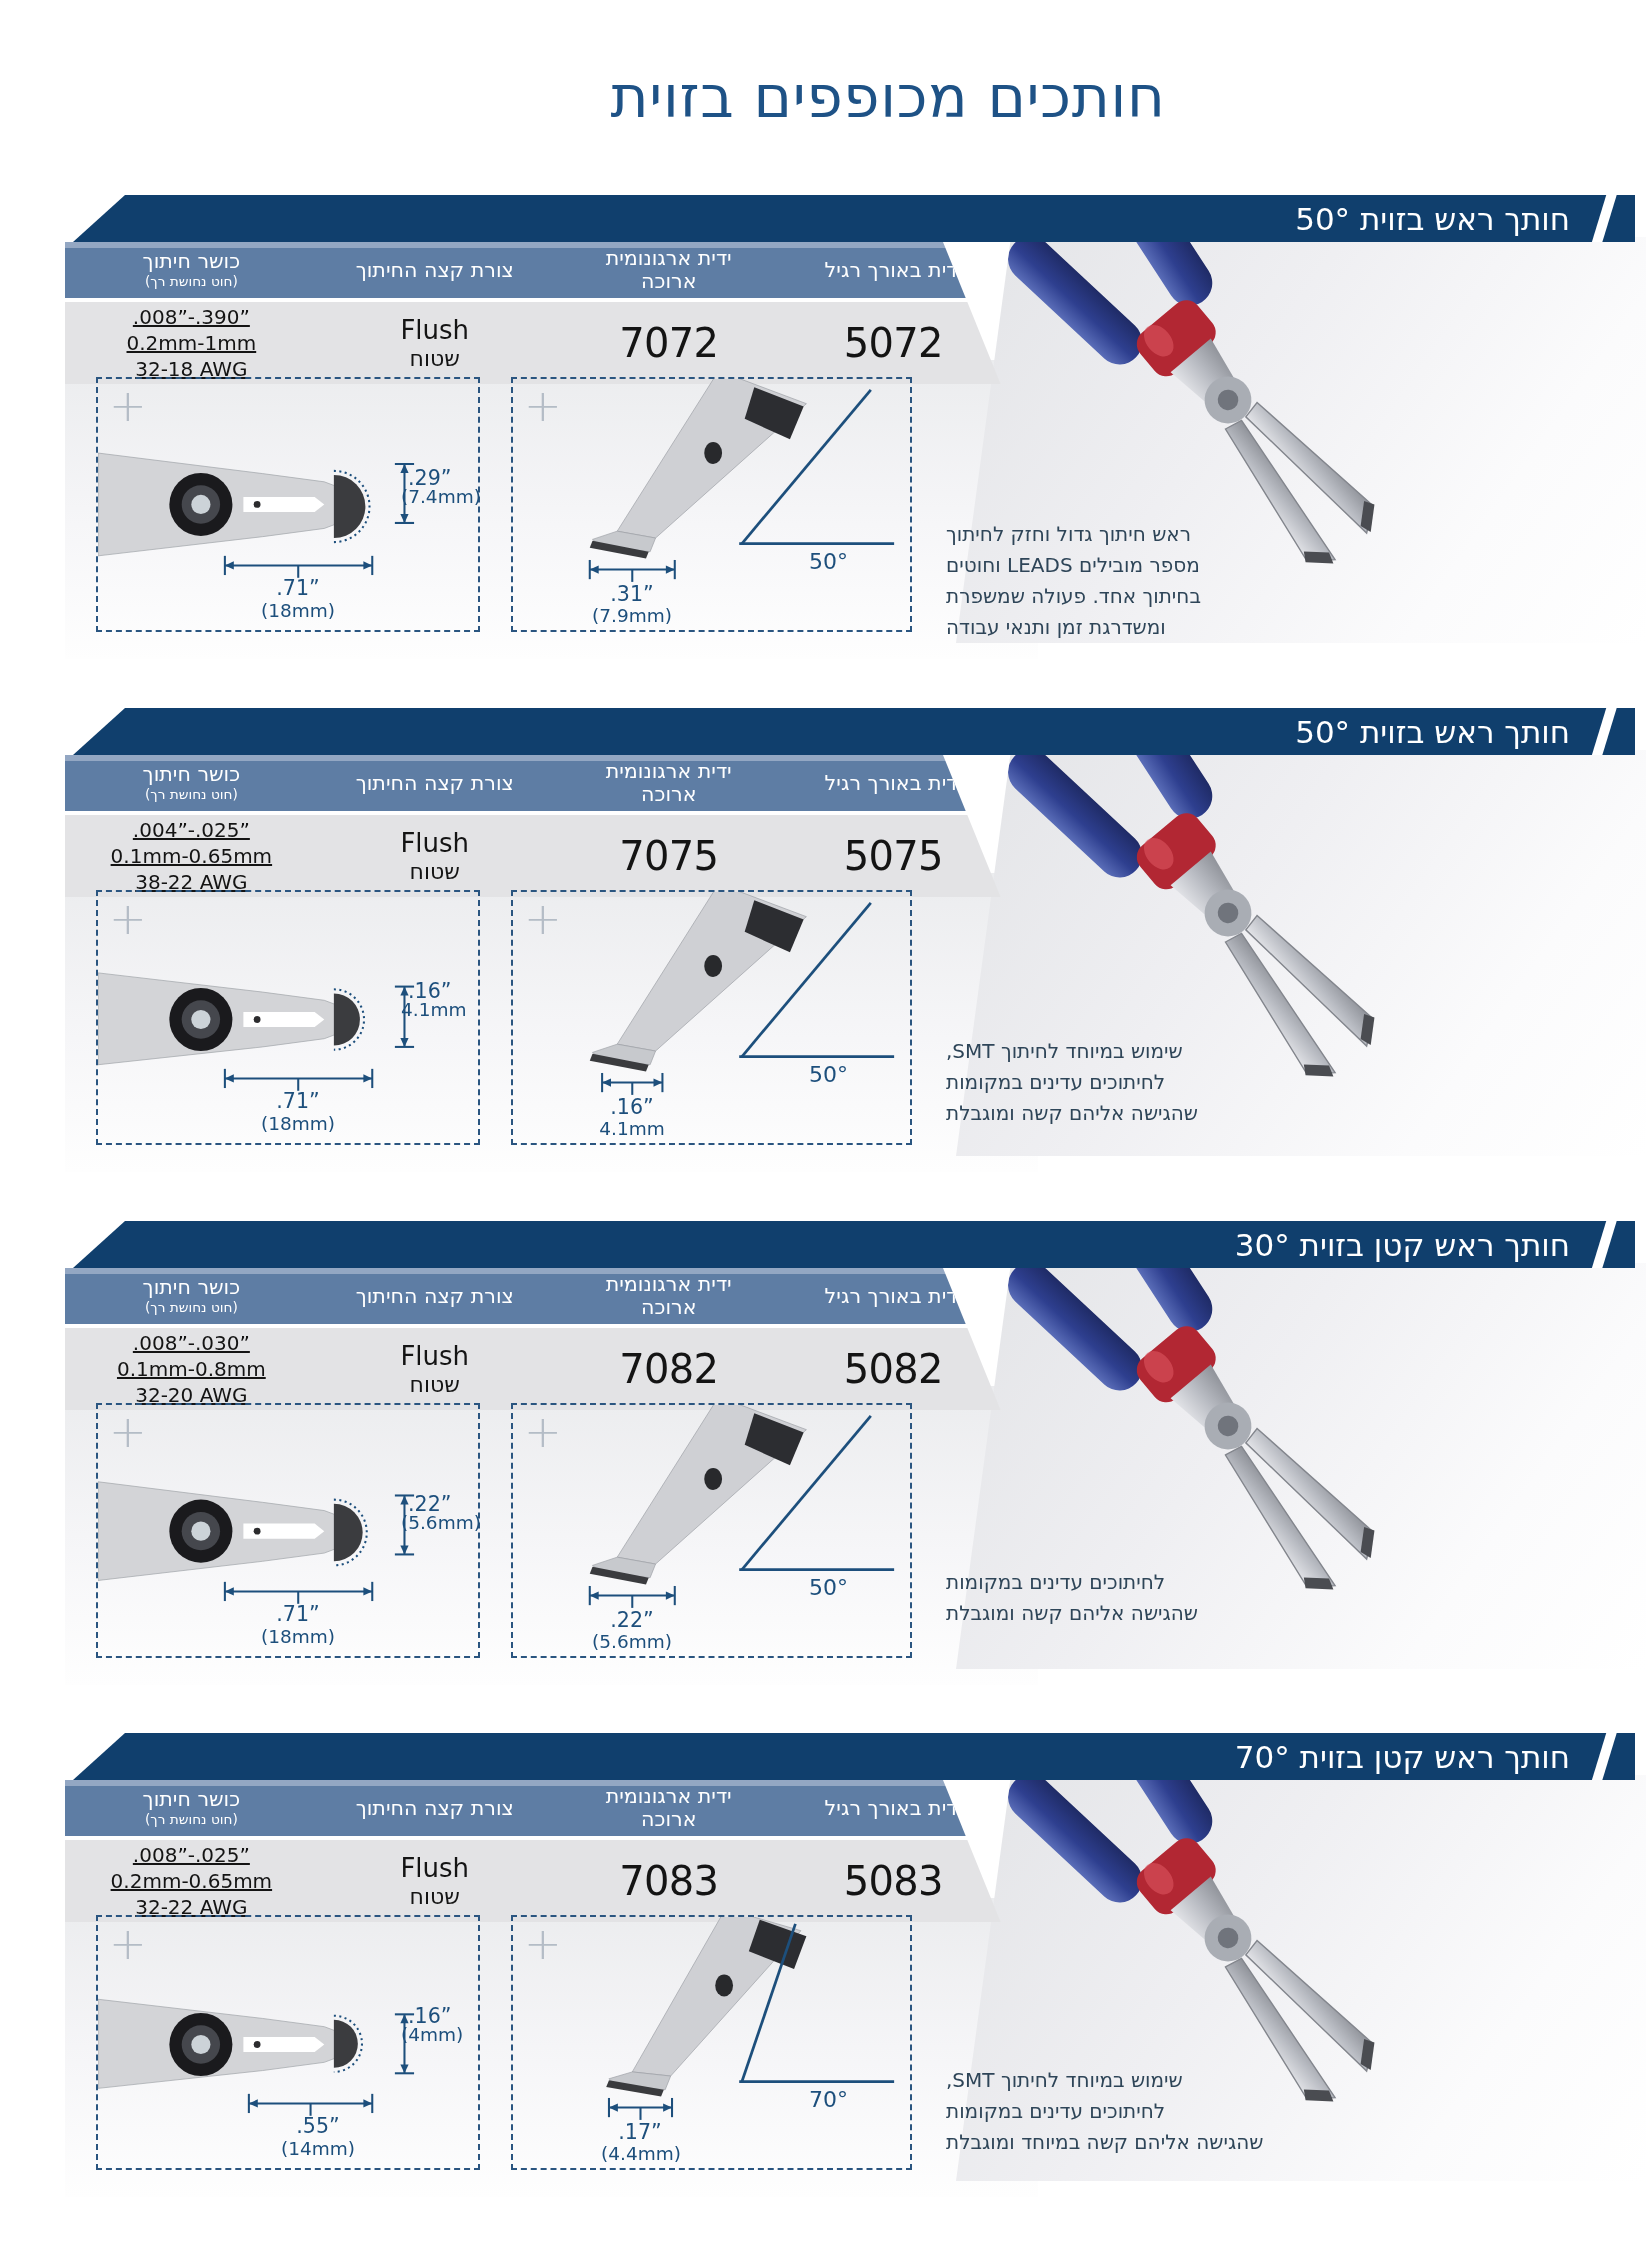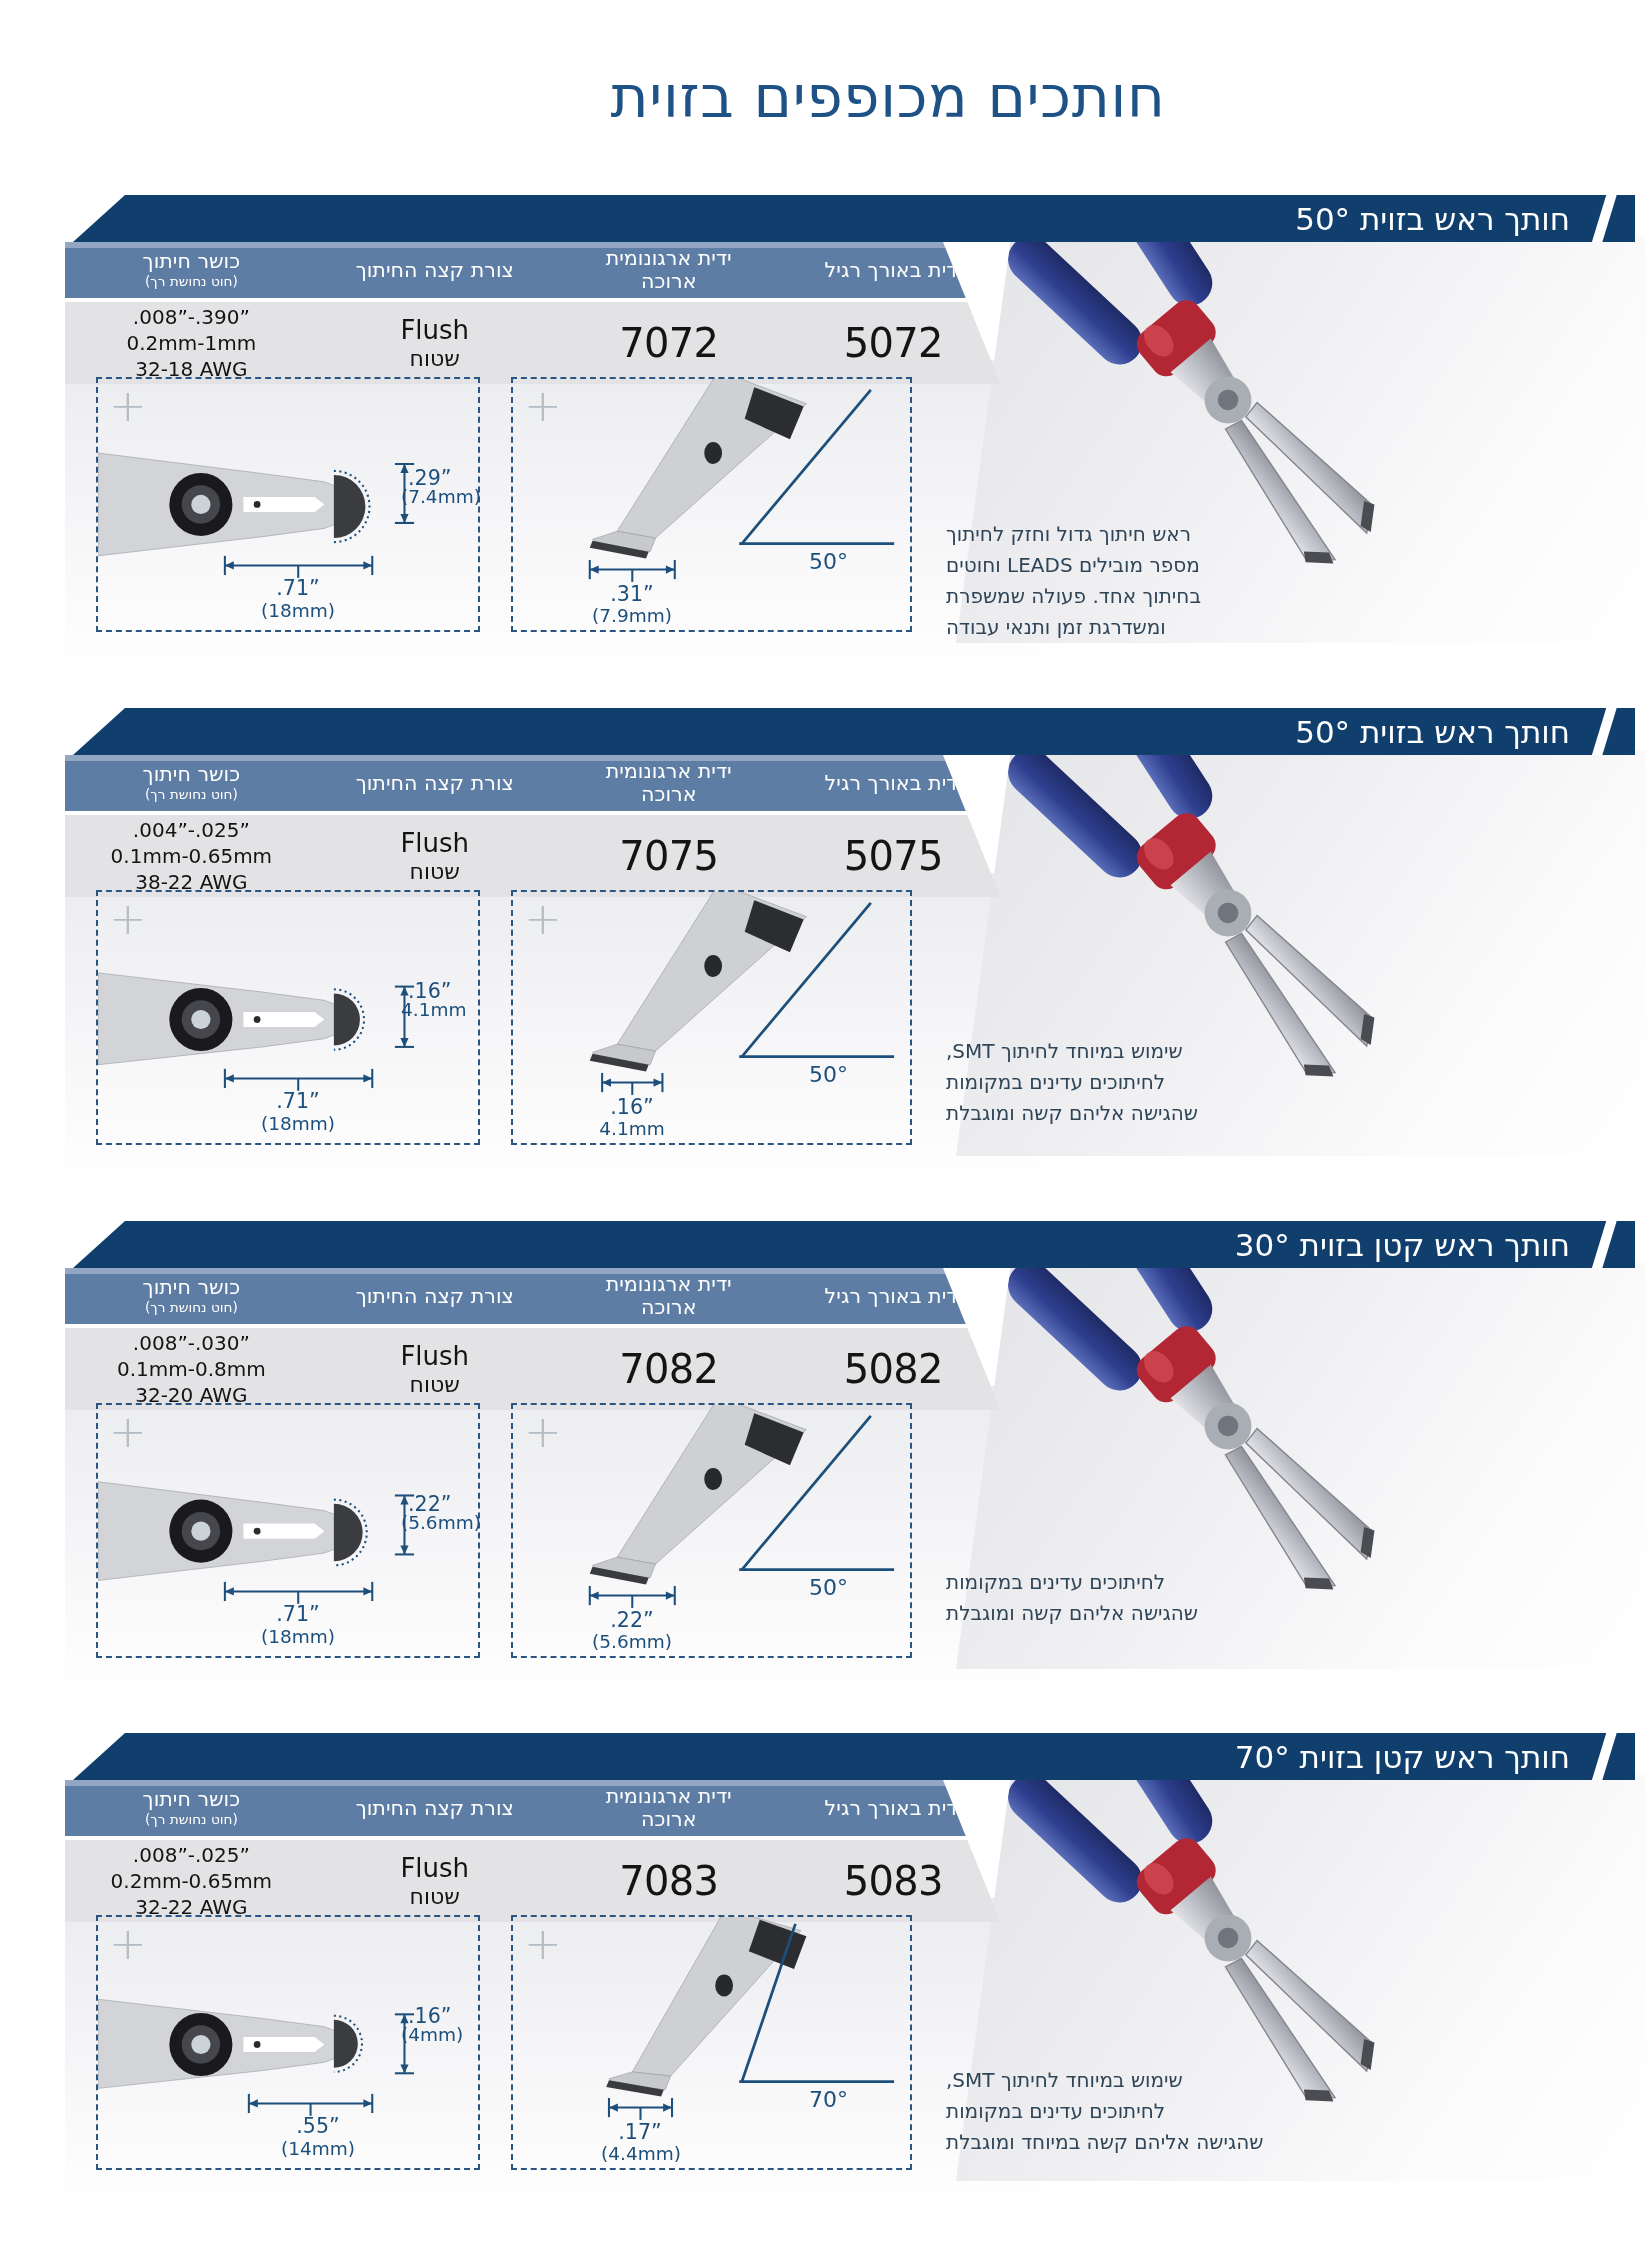--- a/index.html
+++ b/index.html
@@ -21,21 +21,21 @@
   .tablewrap{position:absolute;left:65px;top:47px;width:936px;height:143px;
     clip-path:polygon(0 0,calc(100% - 58px) 0,100% 100%,0 100%);}
   .thead{display:flex;height:56px;background:linear-gradient(180deg,#93a7c3 0 6.2px,#5e7da4 6.2px);color:#fff;direction:ltr;}
   .th{flex:0 0 auto;display:flex;flex-direction:column;justify-content:center;align-items:center;
     direction:rtl;text-align:center;font-size:20.6px;line-height:1.1;}
   .c1{width:27%;} .c2{width:25%;} .c3{width:25%;} .c4{width:23%;}
   .th-sub{font-size:13.7px;margin-top:1.4px;}
   .tgap{height:4.1px;background:#ffffff;}
   .trow{display:flex;height:82px;background:#e3e3e5;color:#141414;direction:ltr;}
   .td{flex:0 0 auto;display:flex;flex-direction:column;justify-content:center;align-items:center;text-align:center;}
-  .td.cap div{direction:ltr;unicode-bidi:isolate;font-size:20px;line-height:1.3;}
+  .td.cap div{direction:ltr;unicode-bidi:isolate;font-size:20px;line-height:1.3;text-decoration:underline;}
   .flush{font-size:26px;line-height:1.15;}
   .shatuah{font-size:22px;direction:rtl;}
   .model{font-size:40px;letter-spacing:-0.7px;}
   
   .dbox{position:absolute;top:182px;height:255px;border:2.1px dashed #2a5580;box-sizing:border-box;}
   .dbox1{left:96px;width:384px;}
   .dbox2{left:511px;width:401px;}
   .plus{position:absolute;left:11px;top:4.1px;font-size:45px;font-weight:200;color:#b4bcc6;line-height:1;}
   .dbox svg{position:absolute;left:0;top:0;}
   .dim{position:absolute;color:#1d4f7c;white-space:nowrap;direction:ltr;}

